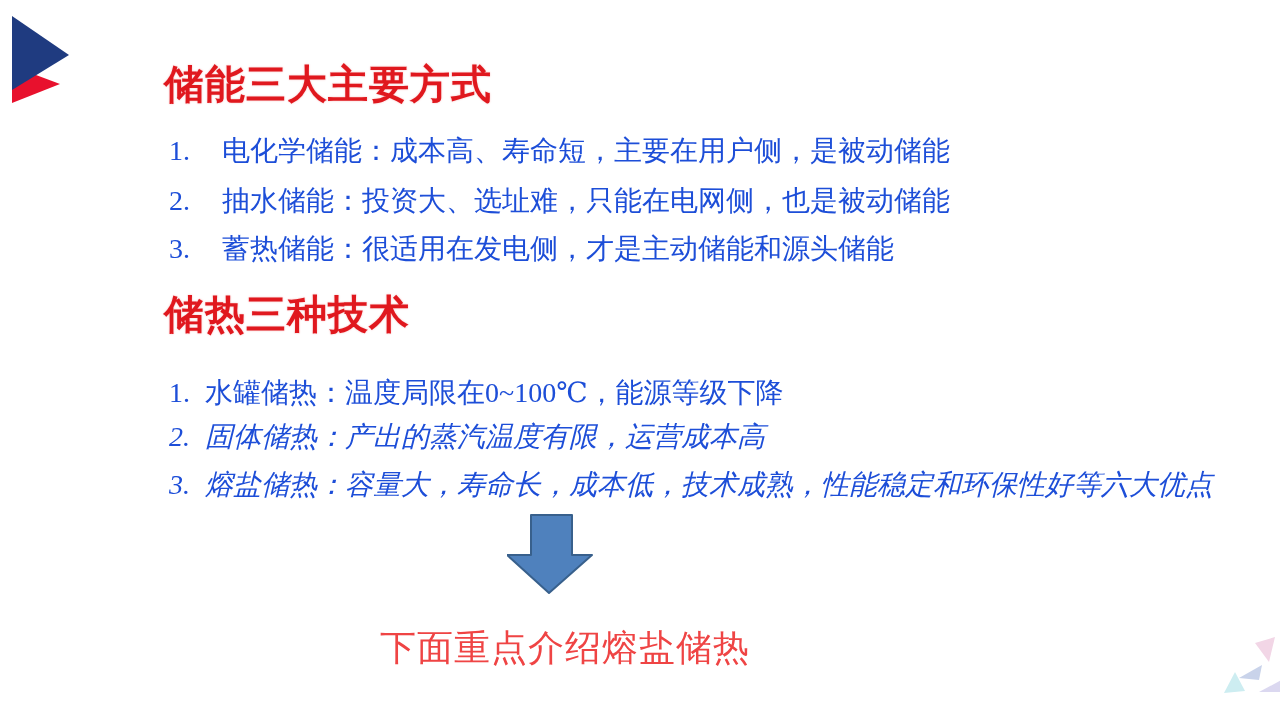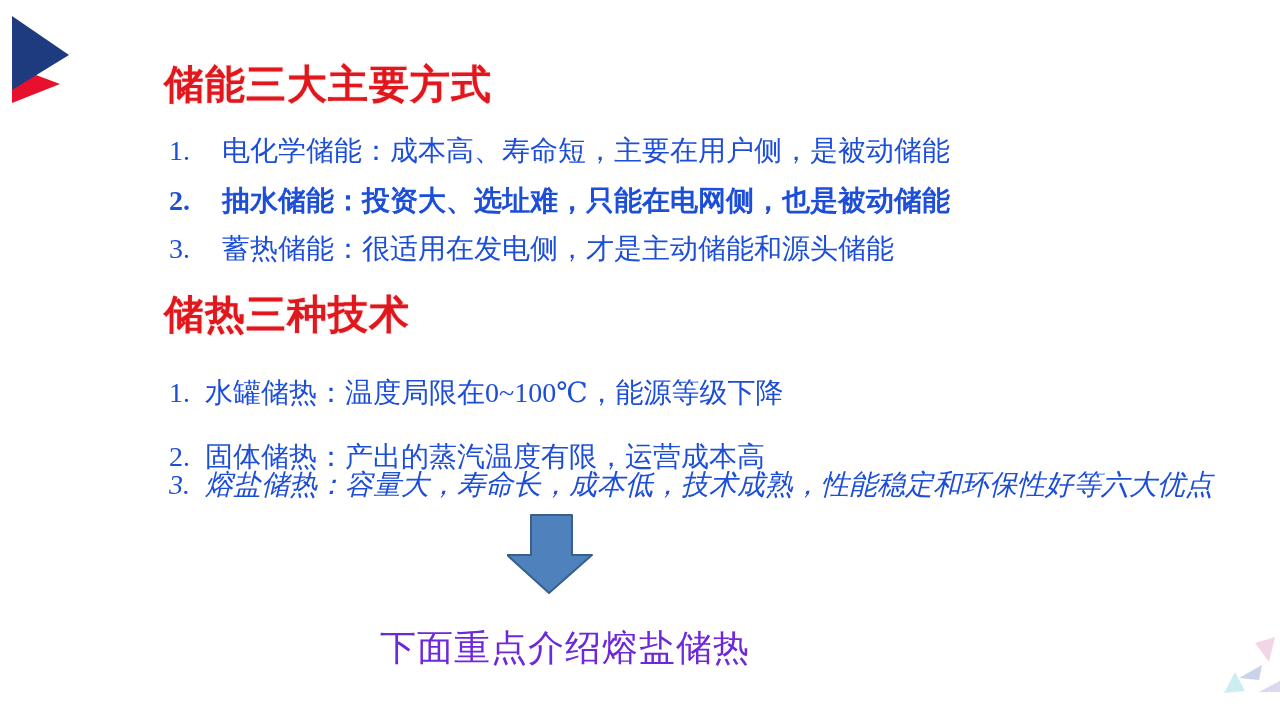--- a/index.html
+++ b/index.html
@@ -38,37 +38,37 @@
     left: 157px;
     font-size: 28px;
     line-height: 34px;
     white-space: nowrap;
     color: #1d4ed8;
   }
   .list-row .num { display: inline-block; }
   .list-1 .num { width: 53px; }
   .list-2 .num { width: 36px; }
   .row-1a { top: 134px; }
-  .row-1b { top: 184px; font-weight: bold; }
+  .row-1b { top: 184px; }
   .row-1c { top: 232px; }
   .row-2a { top: 376px; }
-  .row-2b { top: 440px; }
+  .row-2b { top: 420px; font-style: italic; }
   .row-2c { top: 468px; font-style: italic; }
 
   
   .down-arrow { left: 495px; top: 513px; width: 90px; height: 82px; }
 
   
   .caption {
     left: 368px;
     top: 628px;
     font-size: 36px;
     line-height: 40px;
     letter-spacing: 1px;
-    color: #6d28d9;
+    color: #ef4444;
     white-space: nowrap;
   }
 
   
   .logo-watermark { left: 1205px; top: 635px; width: 75px; height: 62px; }
 </style>
 </head>
 <body>
 
 <div class="slide">

